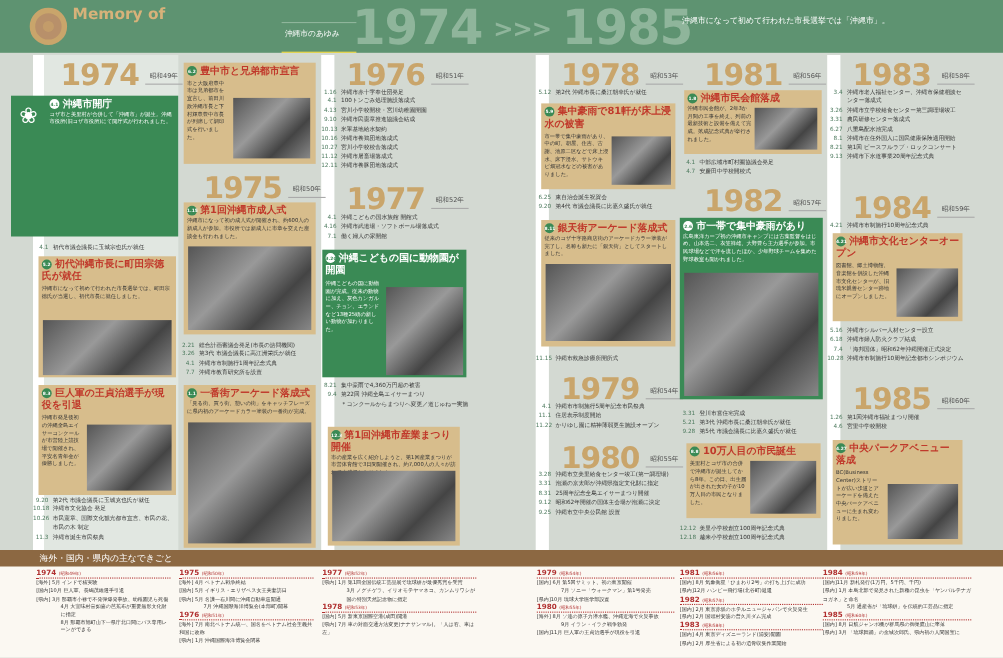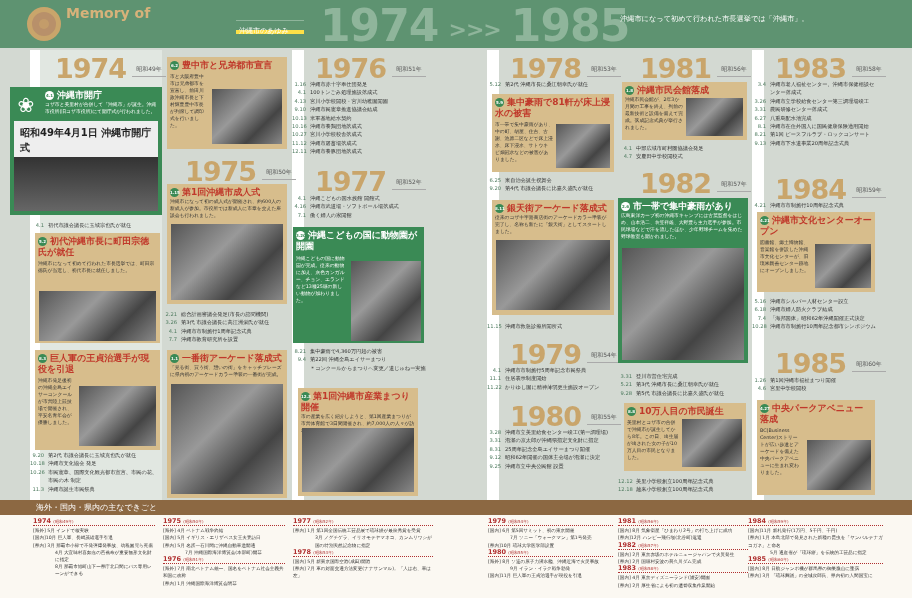--- a/index.html
+++ b/index.html
@@ -2,21 +2,21 @@
 <html><head>
 <meta charset="utf-8">
 <style>
 *{box-sizing:border-box;margin:0;padding:0}
 body{width:912px;height:598px;overflow:hidden;background:#d3d9d2;font-family:"DejaVu Sans",sans-serif;font-size:5px;color:#333;position:relative}
 .header{position:absolute;left:0;top:0;width:912px;height:48px;background:#5e9371}
 .logo{position:absolute;left:27px;top:7px;width:34px;height:34px;border-radius:50%;border:5px solid #c9a56b;background:#b8906a}
 .logo-inner{position:absolute;left:7px;top:7px;width:10px;height:10px;border-radius:50%;background:#c9a56b;opacity:.6}
 .memory{position:absolute;left:66px;top:5px;font-size:14px;font-weight:bold;color:#d7b27a;font-family:"DejaVu Sans",sans-serif}
 .brand{position:absolute;left:62px;top:18px;font-size:25px;font-weight:bold;color:#d7b27a;letter-spacing:0.5px;font-family:"DejaVu Sans",sans-serif}
-.subtitle{position:absolute;left:236px;top:20px;width:68px;height:14px;border-top:1px solid #8fb59b;border-bottom:4px solid #fde047;color:#fff;font-size:7px;padding-top:5px;padding-left:3px}
+.subtitle{position:absolute;left:256px;top:20px;width:68px;height:28px;border-top:1px solid #8fb59b;border-bottom:1px solid #fde047;color:#fff;font-size:7px;padding-top:5px;padding-left:3px}
 .range{position:absolute;left:320px;top:0;font-size:44px;font-weight:bold;color:#8fb59b;letter-spacing:-1px;font-family:"DejaVu Sans",sans-serif}
 .range .arrow{font-size:22px;margin:0 10px;vertical-align:middle}
 .intro{position:absolute;left:620px;top:12px;color:#fff;font-size:7.2px;line-height:14px}
 .col{position:absolute;top:50px;bottom:98px}
 .white{background:#fff}
 .green-strip{background:#c4d0c4}
 .yr{font-size:27px;font-weight:bold;color:#c9a56b;letter-spacing:-1px;line-height:27px;font-family:"DejaVu Sans",sans-serif}
 .yr-wrap{position:absolute;display:flex;align-items:flex-end}
 .showa{font-size:6px;color:#555;margin-left:6px;margin-bottom:5px;border-bottom:1px solid #aaa;padding:0 4px 2px}
 .evlist{position:absolute;font-size:5.2px;line-height:8.4px;color:#333}
@@ -63,23 +63,20 @@
 <div class="yr-wrap" style="left:55px;top:55px">
   <span class="yr">1974</span>
   <span class="showa">昭和49年</span>
 </div>
 <div class="card green" style="left:10px;top:87px;width:152px;height:128px">
   <div style="position:absolute;left:2px;top:5px;width:28px;height:26px;color:#fff;font-size:20px;line-height:26px;text-align:center">❀</div>
   <div style="margin-left:32px">
     <div class="ctitle"><span class="badge">4.1</span><span>沖縄市開庁</span></div>
     <div class="ctext">コザ市と美里村が合併して「沖縄市」が誕生。沖縄市役所(旧コザ市役所)にて開庁式が行われました。</div>
   </div>
-  <div class="photo" style="left:4px;top:34px;width:144px;height:90px;background:linear-gradient(#eee 0,#eee 40%,#333 40%,#666 100%)">
-    <div style="color:#222;font-size:10px;font-weight:bold;padding:4px 6px;line-height:15px">昭和49年4月1日 沖縄市開庁式</div>
-  </div>
 </div>
 <div class="evlist" style="left:30px;top:221px;width:132px">
   <div class="row">
       <span class="d">4.1</span>
       <span>初代市議会議長に玉城宗也氏が就任</span>
     </div>
 </div>
 <div class="card" style="left:35px;top:233px;width:125px;height:110px">
   <div class="ctitle"><span class="badge">5.2</span><span>初代沖縄市長に町田宗徳氏が就任</span></div>
   <div class="ctext" style="margin-top:2px">沖縄市になって初めて行われた市長選挙では、町田宗徳氏が当選し、初代市長に就任しました。</div>

